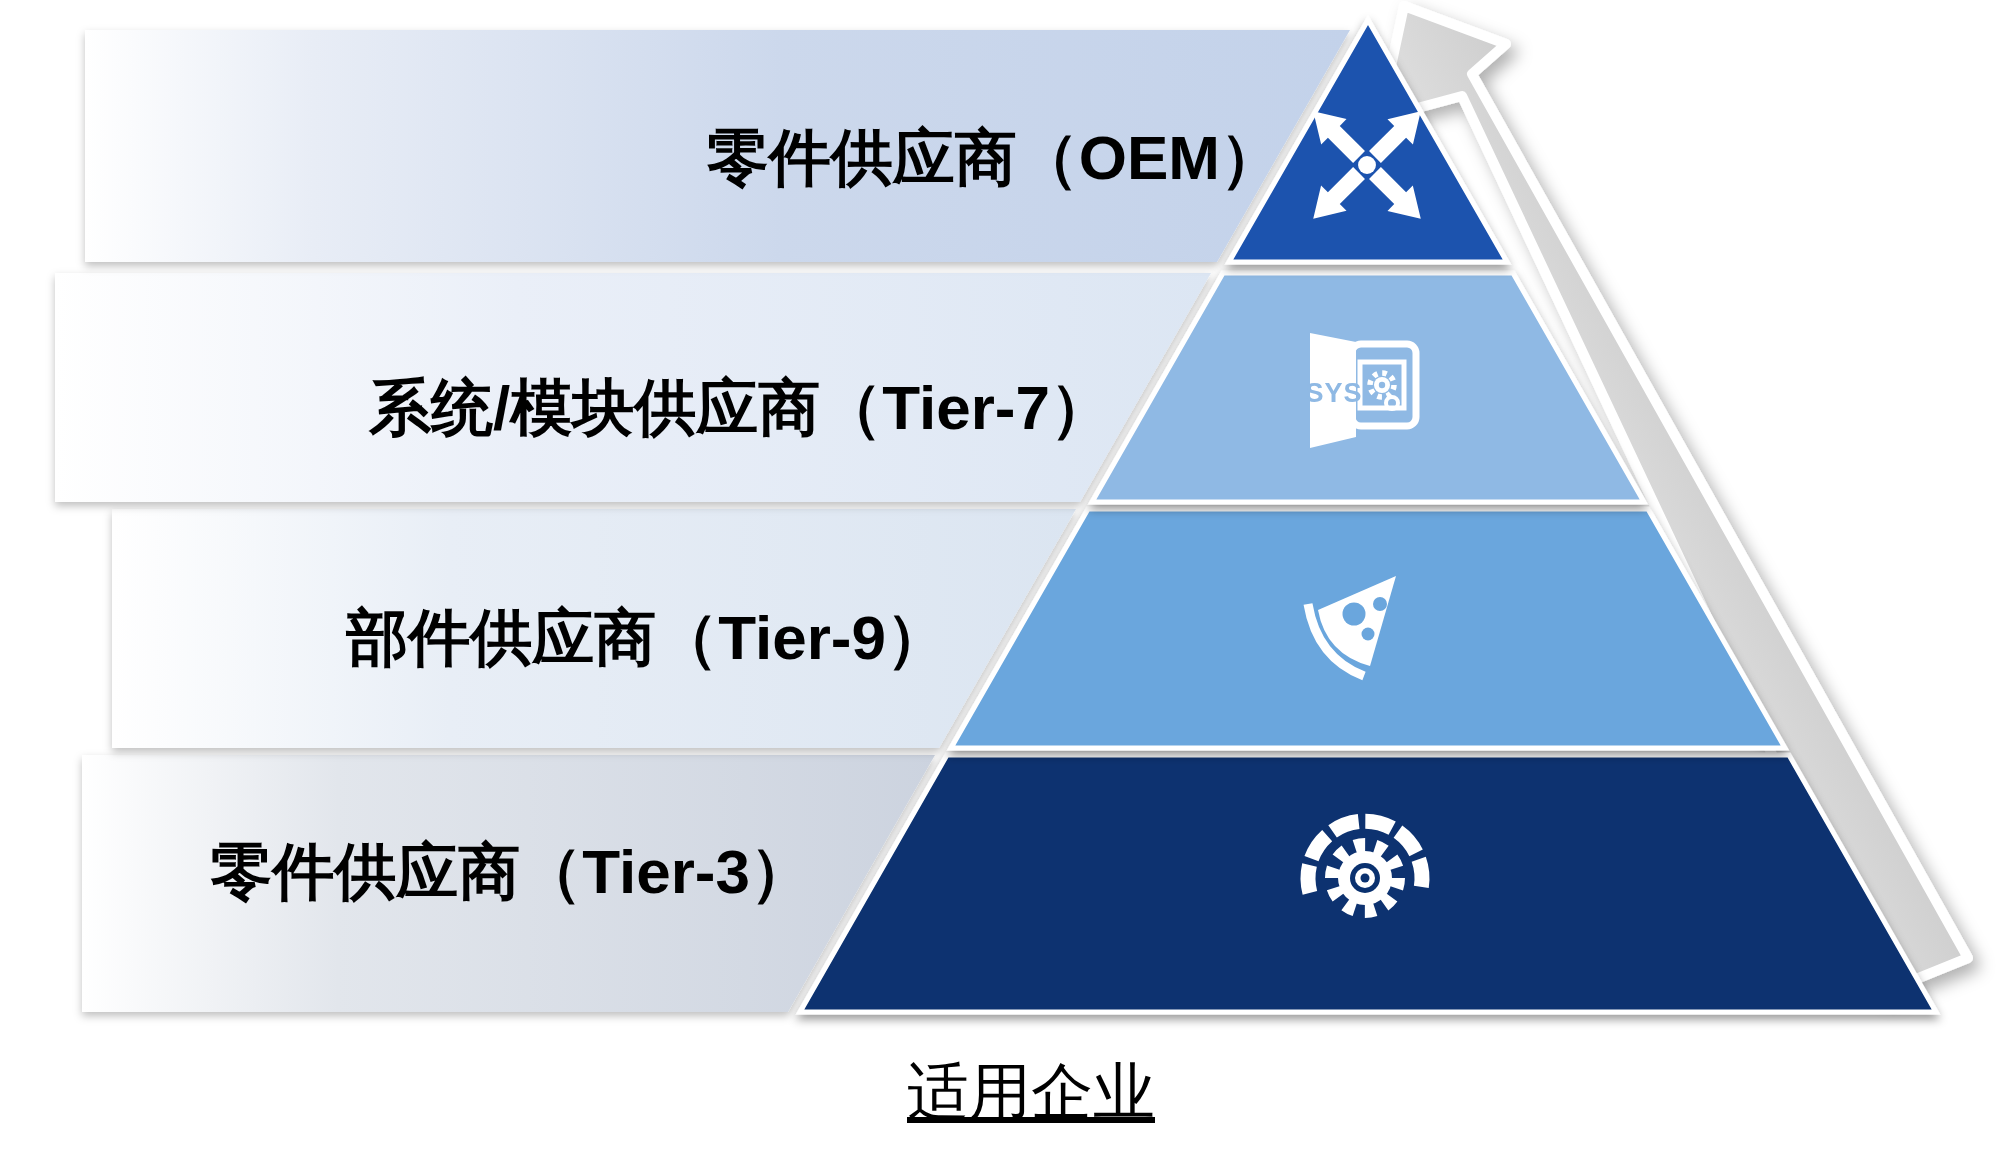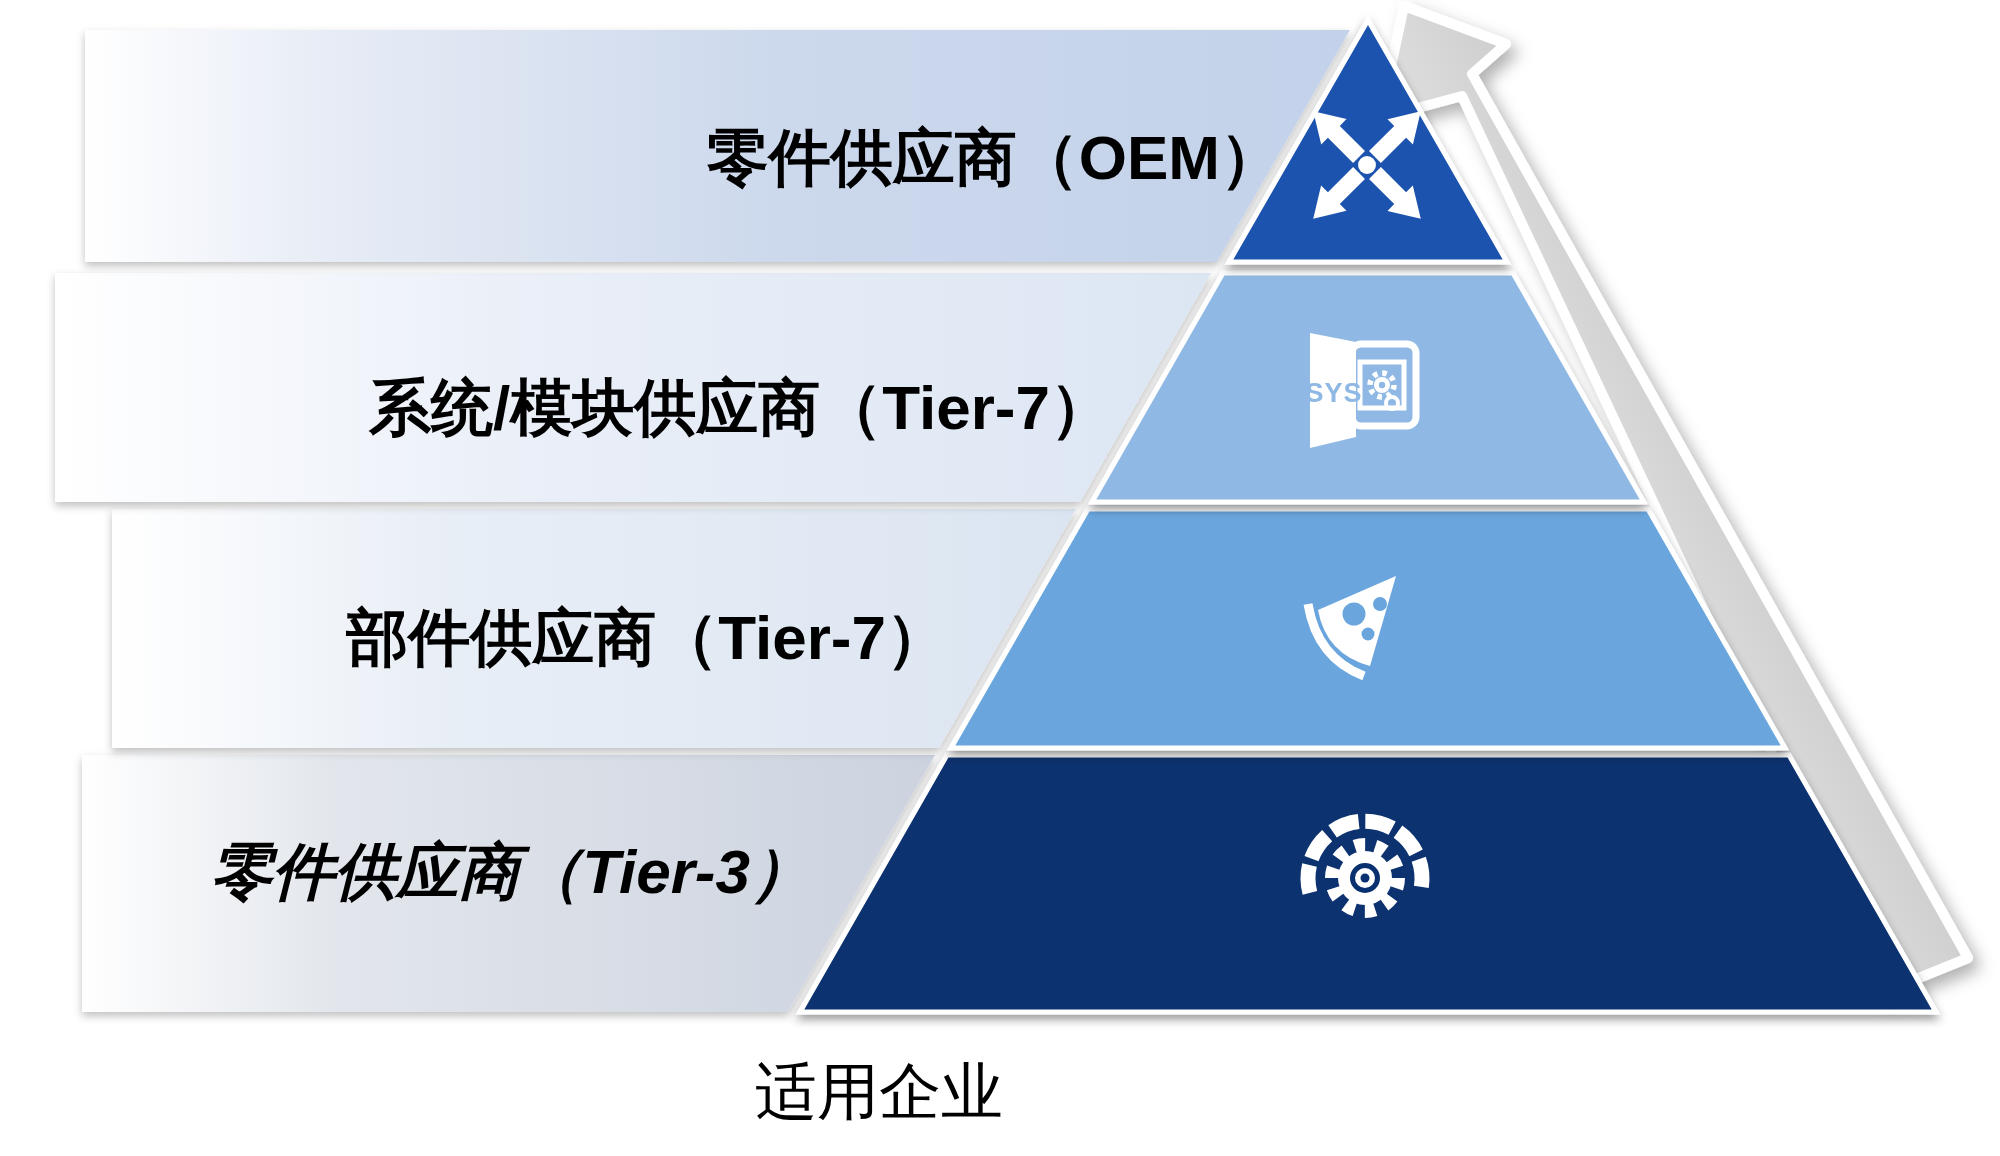--- a/index.html
+++ b/index.html
@@ -16,30 +16,31 @@
     font-size:62px;
     font-weight:bold;
     color:#000000;
     white-space:nowrap;
     line-height:1.25;
     text-align:right;
   }
   #label-oem  {top:119px;right:718px;}
   #label-tier1{top:369px;right:888px;}
   #label-tier2{top:599px;right:1052px;}
-  #label-tier3{top:833px;right:1188px;font-style:italic;}
+  #label-tier3{top:833px;right:1188px;}
   #caption{
     position:absolute;
     top:1050px;left:755px;width:400px;
     font-size:62px;
     font-weight:normal;
     color:#000000;
-    text-align:left;
+    text-align:right;
     white-space:nowrap;
     font-family:"Liberation Serif","DejaVu Serif",serif;
+    text-decoration:underline;
   }
   .sys-text{
     font-family:"Liberation Sans","DejaVu Sans",sans-serif;
     font-weight:bold;
     font-size:27px;
     letter-spacing:1px;
   }
 </style>
 </head>
 <body>
@@ -136,18 +137,18 @@
       <circle cx="0" cy="0" r="33" fill="none" stroke="#ffffff" stroke-width="14" stroke-dasharray="10.5 10.2"></circle>
       <circle cx="0" cy="0" r="27" fill="#ffffff"></circle>
       <circle cx="0" cy="0" r="15" fill="#0a316f"></circle>
       <circle cx="0" cy="0" r="10" fill="#ffffff"></circle>
       <circle cx="0" cy="0" r="4.5" fill="#0a316f"></circle>
     </g>
   </svg>
 
   <div id="label-oem" class="tier-label">零件供应商（OEM）</div>
   <div id="label-tier1" class="tier-label">系统/模块供应商（Tier-7）</div>
-  <div id="label-tier2" class="tier-label">部件供应商（Tier-7）</div>
+  <div id="label-tier2" class="tier-label">部件供应商（Tier-9）</div>
   <div id="label-tier3" class="tier-label">零件供应商（Tier-3）</div>
 
   <div id="caption">适用企业</div>
 
 </div>
 
 </body></html>

